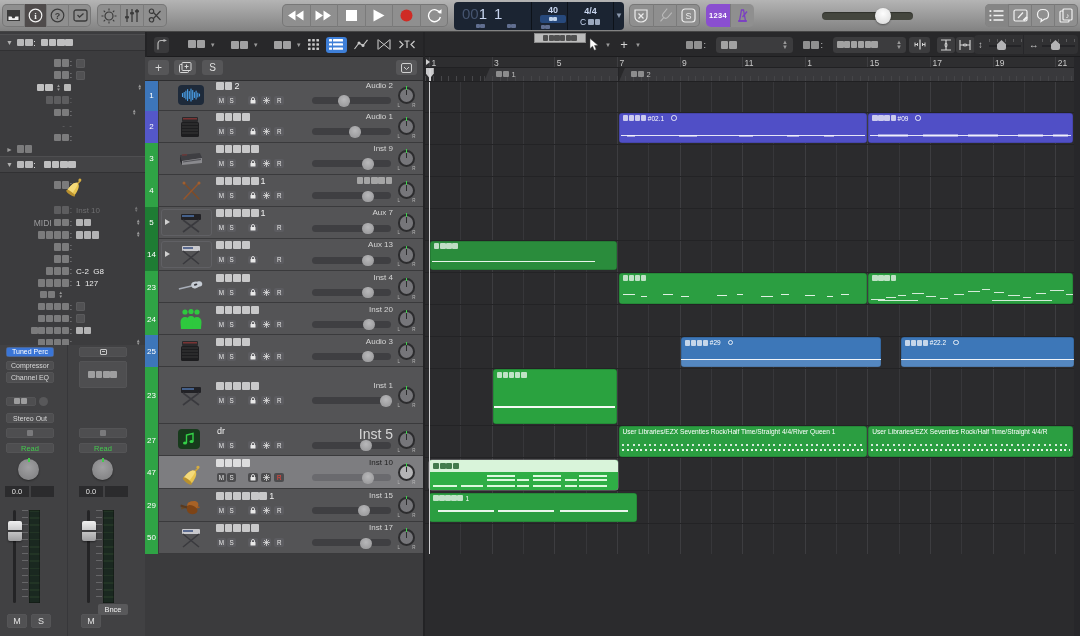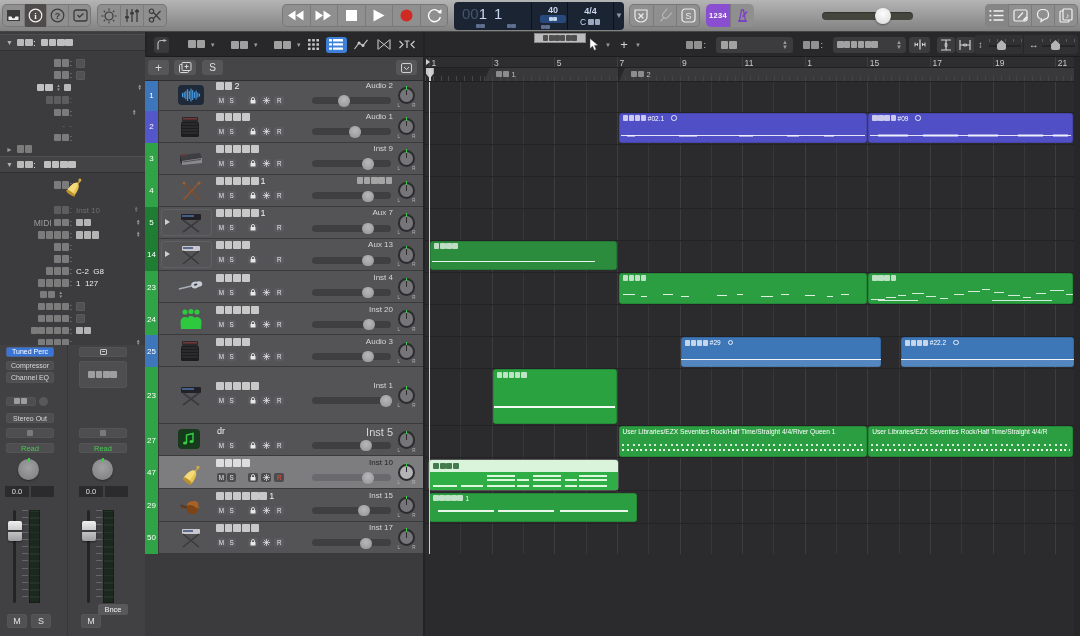--- a/index.html
+++ b/index.html
@@ -1292,21 +1292,21 @@
             <g stroke="#e8e8e8" stroke-width="0.7">
               <path d="M3.5 0 v7 M0 3.5 h7 M1 1 l5 5 M6 1 l-5 5"></path>
             </g>
           </svg>
         </div>
 <div class="ab flex" style="left:129.4px;top:16.95px;width:9.8px;height:8.6px;background:#5c5c60;border-radius:2px;justify-content:center;font-size:6.3px;color:#e8e8e8;">
           <span style="color:#e8e8e8;">R</span>
         </div>
 <div class="ab" style="left:167px;top:17.95px;width:79px;height:7px;background:#3f3f42;border-radius:3.5px;"></div>
 <div class="ab" style="left:215.3px;top:16.05px;width:11.4px;height:11.4px;background:radial-gradient(circle at 50% 38%,#b8b8ba,#929294);border-radius:50%;"></div>
-<div class="ab" style="right:32px;top:1.75px;font-size:11px;color:#d6d6d6;">Inst 5</div>
+<div class="ab" style="right:32px;top:1.75px;font-size:14px;color:#d6d6d6;">Inst 5</div>
 <div class="ab" style="left:252.5px;top:7.550000000000001px;width:17.4px;height:17.4px;border-radius:50%;background:#76767a;border:2px solid #2c2c2e;"></div>
 <div class="ab" style="left:260.6px;top:10.05px;width:1.2px;height:6px;background:#2c2c2e;"></div>
 <div class="ab" style="left:260.5px;top:6.85px;width:1.4px;height:3.6px;background:#3fd14c;"></div>
 <div class="ab" style="left:252.5px;top:23.75px;width:18px;font-size:4.5px;color:#b8b8b8;display:flex;justify-content:space-between;">
           <span>L</span>
           <span>R</span>
         </div>
 </div>
 <div class="ab" style="left:0;top:375.9px;width:280px;height:32.6px;background:#7d7d80;border-bottom:1px solid #3a3a3c;">
 <div class="ab flex" style="left:0;top:0;width:13px;height:32.6px;background:#2fa345;justify-content:center;color:#fff;font-size:8px;">47</div>

